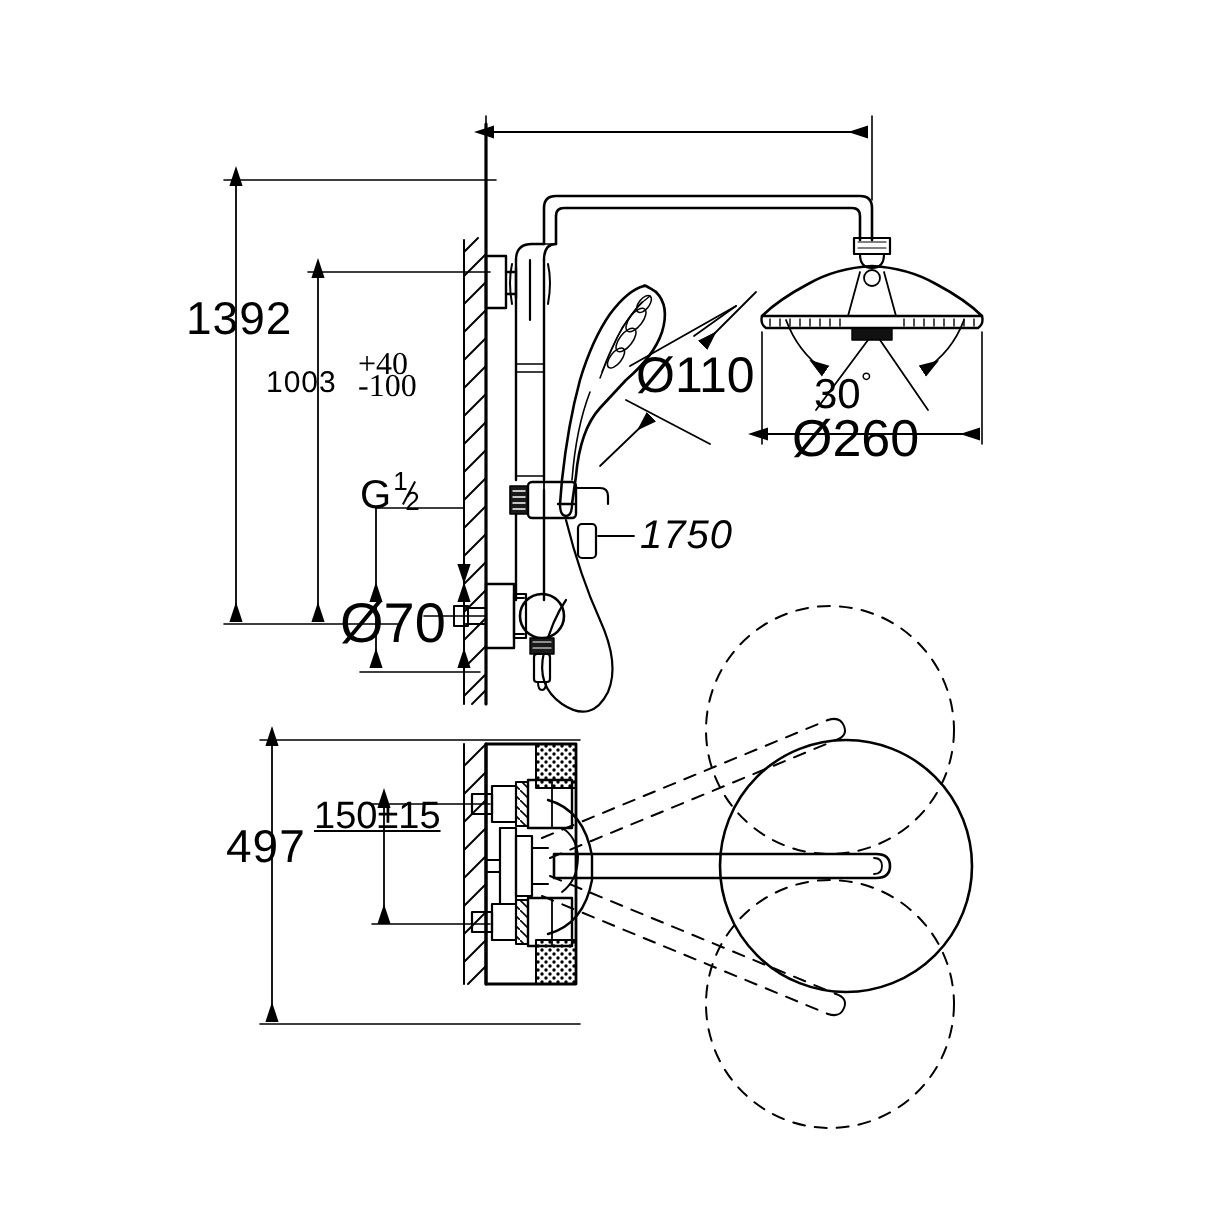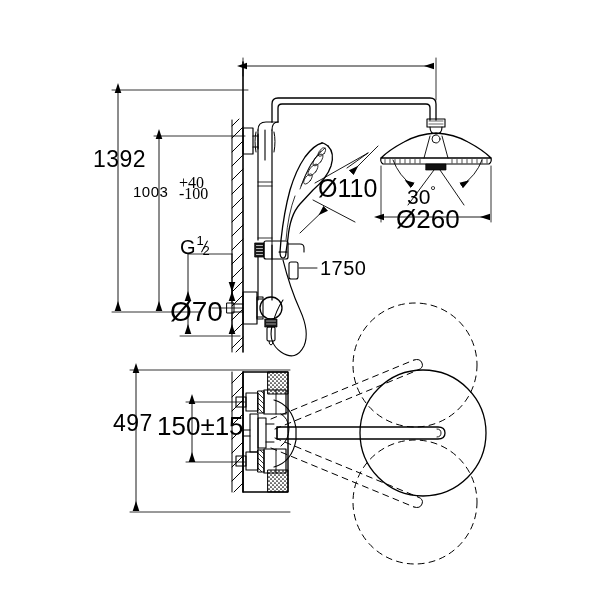--- a/index.html
+++ b/index.html
@@ -34,24 +34,24 @@
   .t-1003 { left: 133px; top: 184px; font-size: 15px; letter-spacing: 0.5px; }
   .tol    { position: absolute; left: 179px; top: 177px; font-size: 16px; line-height: 11px; font-family: Liberation Serif, serif; }
   .tol b  { display: block; font-weight: 400; }
   .t-g12  { left: 180px; top: 237px; font-size: 20px; }
   .frac { display: inline-block; position: relative; width: 18px; height: 20px; vertical-align: -3px; }
   .frac .num { position: absolute; left: 1px; top: -3px; font-size: 13px; }
   .frac .bar { position: absolute; left: 2px; top: 9px; width: 13px; height: 1px; background: #000; transform: rotate(-62deg); }
   .frac .den { position: absolute; left: 7px; top: 7px; font-size: 13px; }
   .t-d70  { left: 170px; top: 298px; font-size: 28px; }
   .t-313  { left: 113px; top: 412px; font-size: 23px; letter-spacing: 0.5px; }
-  .t-150  { left: 157px; top: 413px; font-size: 26px; }
+  .t-150  { left: 157px; top: 399px; font-size: 19px; text-decoration: underline; }
   .t-464  { left: 302px; top: 57px;  font-size: 20px; letter-spacing: 0.5px; }
   .t-d110 { left: 318px; top: 176px; font-size: 25px; }
-  .t-1750 { left: 320px; top: 258px; font-size: 20px; letter-spacing: 0.5px; }
+  .t-1750 { left: 320px; top: 258px; font-size: 20px; letter-spacing: 0.5px; font-style: italic; }
   .t-30   { left: 407px; top: 172px; font-size: 21px; margin-top: 12px; }
   .t-30 .deg { font-size: 14px; vertical-align: super; }
   .t-d260 { left: 396px; top: 206px; font-size: 26px; }
 </style>
 </head>
 <body>
 
 <div id="stage">
 
   <svg id="drawing" viewBox="0 0 603 603">

